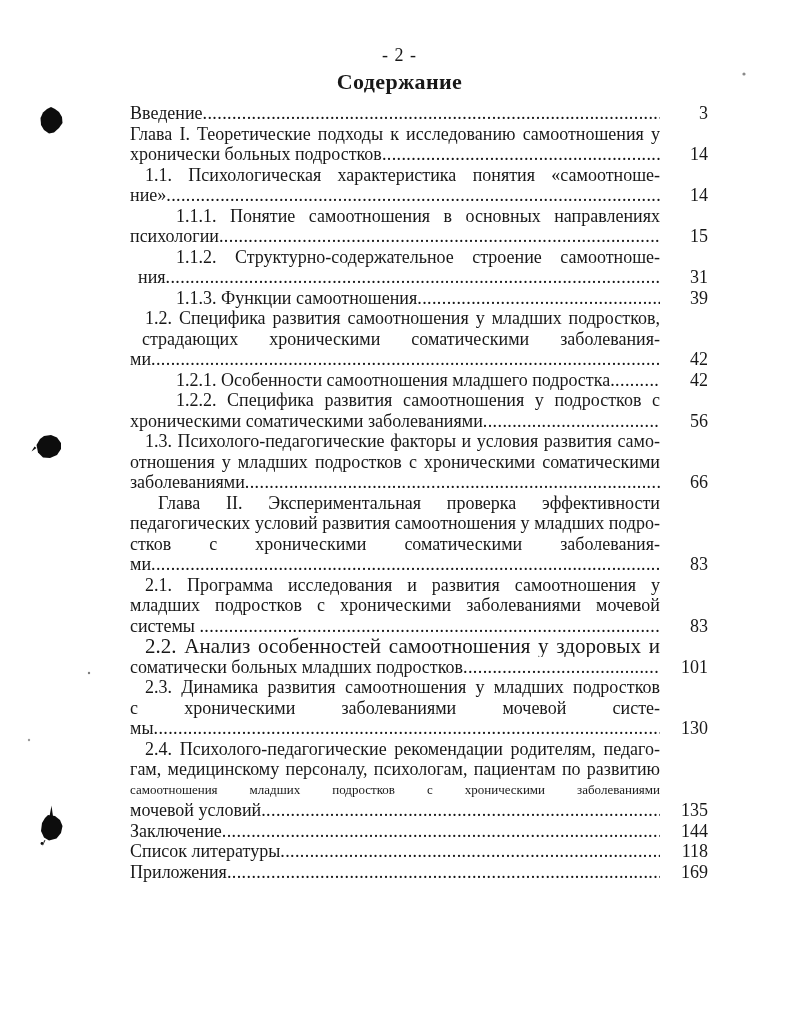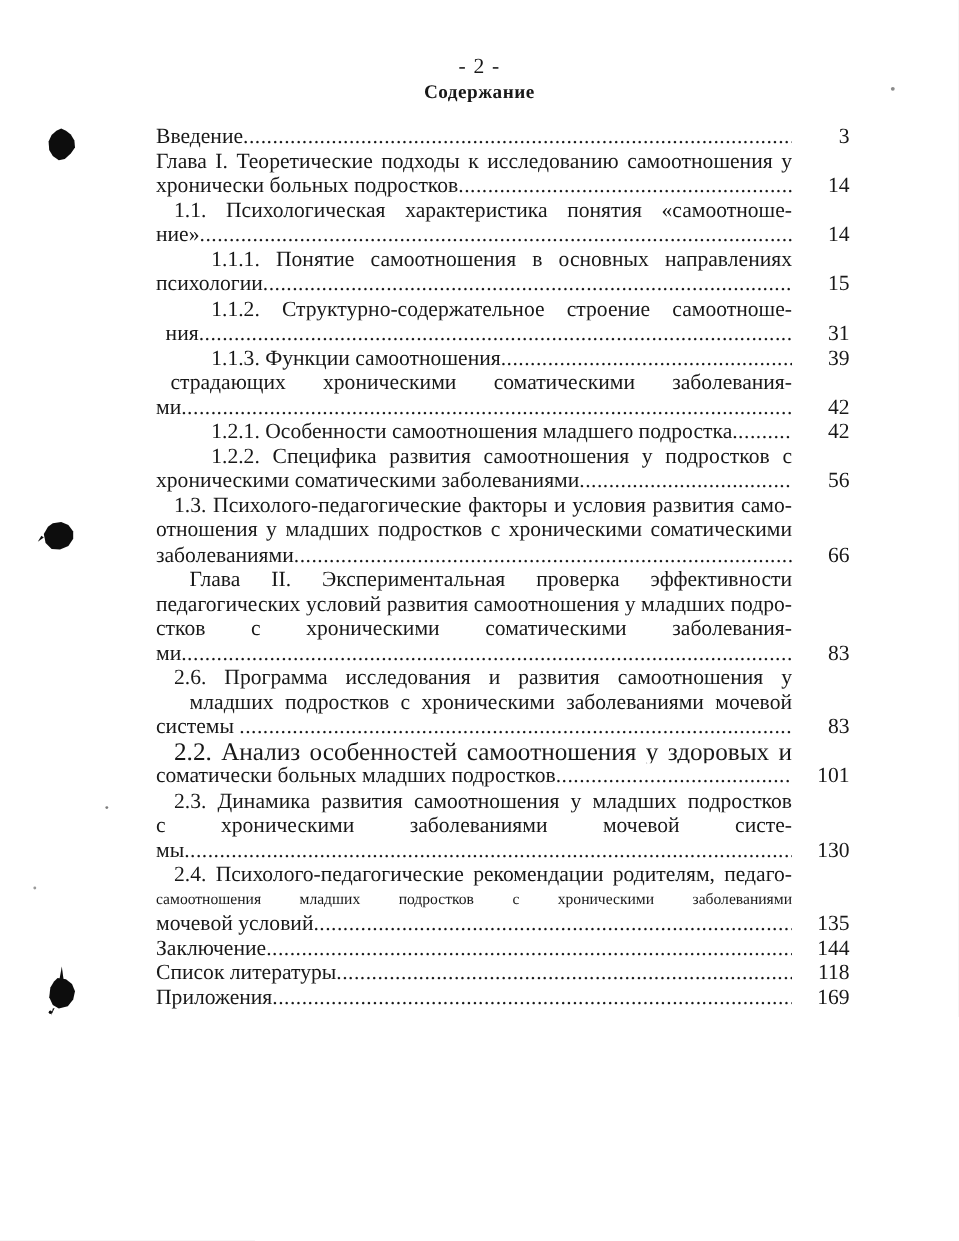--- a/index.html
+++ b/index.html
@@ -6,21 +6,21 @@
   .sheet{
     position:relative;
     width:799px;height:1034px;
     background:#ffffff;
     overflow:hidden;
     font-family:"Liberation Serif","DejaVu Serif",serif;
     color:#181818;
   }
   .hdr{position:absolute;left:0;width:799px;text-align:center;white-space:pre;}
   .page-marker{top:45px;font-size:18px;letter-spacing:1px;}
-  .doc-title{top:69px;font-size:16px;font-weight:bold;letter-spacing:0.4px;}
+  .doc-title{top:69px;font-size:22px;font-weight:bold;letter-spacing:0.4px;}
   .toc{
     position:absolute;left:130px;top:103px;width:578px;
     font-size:18px;line-height:20.5px;
   }
   .line{display:flex;align-items:baseline;height:20.5px;}
   .body{flex:1 1 auto;min-width:0;}
   .body.leader{display:flex;align-items:baseline;}
   .body.just{
     display:block;text-align:justify;text-align-last:justify;
     overflow:hidden;height:20.5px;
@@ -96,20 +96,24 @@
       <div class="pg">31</div>
     </div>
       <div class="line">
       <div class="body lvl3 leader">
           <span class="txt">1.1.3. Функции самоотношения</span>
           <span class="dots">................................................................................................................................................................</span>
         </div>
       <div class="pg">39</div>
     </div>
       <div class="line">
+      <div class="body lvl2 just" style="white-space: normal;">1.2. Специфика развития самоотношения у младших подростков,</div>
+      <div class="pg"></div>
+    </div>
+      <div class="line">
       <div class="body lvl0 just" style="white-space: normal; margin-left: 12px;">страдающих хроническими соматическими заболевания-</div>
       <div class="pg"></div>
     </div>
       <div class="line">
       <div class="body lvl0 leader">
           <span class="txt">ми</span>
           <span class="dots">................................................................................................................................................................</span>
         </div>
       <div class="pg">42</div>
     </div>
@@ -159,25 +163,25 @@
       <div class="pg"></div>
     </div>
       <div class="line">
       <div class="body lvl0 leader">
           <span class="txt">ми</span>
           <span class="dots">................................................................................................................................................................</span>
         </div>
       <div class="pg">83</div>
     </div>
       <div class="line">
-      <div class="body lvl2 just" style="white-space: normal;">2.6. Программа исследования и развития самоотношения у</div>
-      <div class="pg"></div>
-    </div>
-      <div class="line">
-      <div class="body lvl0 just" style="white-space: normal; margin-left: 28px;">младших подростков с хроническими заболеваниями мочевой</div>
+      <div class="body lvl2 just" style="white-space: normal;">2.1. Программа исследования и развития самоотношения у</div>
+      <div class="pg"></div>
+    </div>
+      <div class="line">
+      <div class="body lvl0 just" style="white-space: normal;">младших подростков с хроническими заболеваниями мочевой</div>
       <div class="pg"></div>
     </div>
       <div class="line">
       <div class="body lvl0 leader">
           <span class="txt">системы </span>
           <span class="dots">................................................................................................................................................................</span>
         </div>
       <div class="pg">83</div>
     </div>
       <div class="line">
@@ -201,20 +205,24 @@
     </div>
       <div class="line">
       <div class="body lvl0 leader">
           <span class="txt">мы</span>
           <span class="dots">................................................................................................................................................................</span>
         </div>
       <div class="pg">130</div>
     </div>
       <div class="line">
       <div class="body lvl2 just" style="white-space: normal;">2.4. Психолого-педагогические рекомендации родителям, педаго-</div>
+      <div class="pg"></div>
+    </div>
+      <div class="line">
+      <div class="body lvl0 just" style="white-space: normal;">гам, медицинскому персоналу, психологам, пациентам по развитию</div>
       <div class="pg"></div>
     </div>
       <div class="line">
       <div class="body lvl0 just" style="white-space: normal; font-size: 13px;">самоотношения младших подростков с хроническими заболеваниями</div>
       <div class="pg"></div>
     </div>
       <div class="line">
       <div class="body lvl0 leader">
           <span class="txt">мочевой условий</span>
           <span class="dots">................................................................................................................................................................</span>

